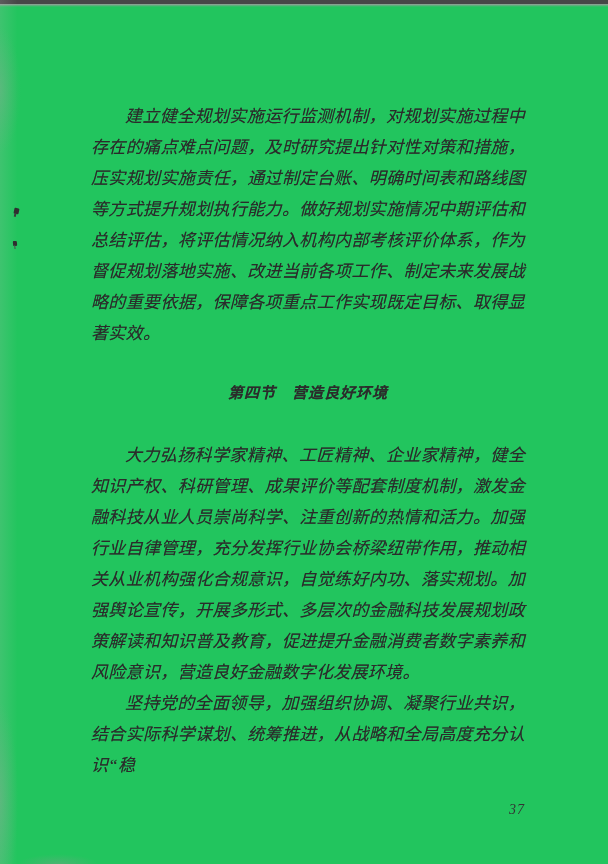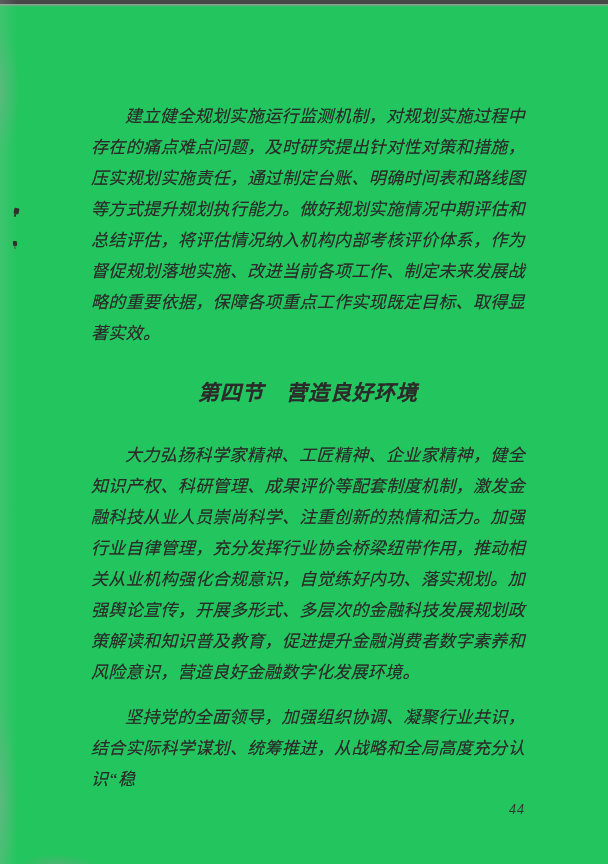--- a/index.html
+++ b/index.html
@@ -86,25 +86,25 @@
     text-shadow: 0 0 0.5px rgba(40,40,40,0.55);
   }
   .para {
     margin: 0;
     text-indent: 2em;
   }
   .section-heading {
     margin: 29px 0 31px 0;
     text-align: center;
     text-indent: 0;
-    font-size: 21px;
+    font-size: 15px;
     letter-spacing: 1px;
   }
   .para-after-heading {
-    margin-top: 14px;
+    margin-top: 0;
   }
   .page-number {
     position: absolute;
     left: 502px;
     top: 802px;
     width: 30px;
     text-align: center;
     font-size: 14px;
     letter-spacing: 1px;
     color: #333333;
@@ -128,15 +128,15 @@
     <p class="para">建立健全规划实施运行监测机制，对规划实施过程中存在的痛点难点问题，及时研究提出针对性对策和措施，压实规划实施责任，通过制定台账、明确时间表和路线图等方式提升规划执行能力。做好规划实施情况中期评估和总结评估，将评估情况纳入机构内部考核评价体系，作为督促规划落地实施、改进当前各项工作、制定未来发展战略的重要依据，保障各项重点工作实现既定目标、取得显著实效。</p>
 
     <h2 class="section-heading">第四节　营造良好环境</h2>
 
     <p class="para para-after-heading">大力弘扬科学家精神、工匠精神、企业家精神，健全知识产权、科研管理、成果评价等配套制度机制，激发金融科技从业人员崇尚科学、注重创新的热情和活力。加强行业自律管理，充分发挥行业协会桥梁纽带作用，推动相关从业机构强化合规意识，自觉练好内功、落实规划。加强舆论宣传，开展多形式、多层次的金融科技发展规划政策解读和知识普及教育，促进提升金融消费者数字素养和风险意识，营造良好金融数字化发展环境。</p>
 
 
     <p class="para para-after-heading">坚持党的全面领导，加强组织协调、凝聚行业共识，结合实际科学谋划、统筹推进，从战略和全局高度充分认识“稳</p>
   </div>
 
-  <div class="page-number">44</div>
+  <div class="page-number">37</div>
 
 </div>
 
 </body></html>

